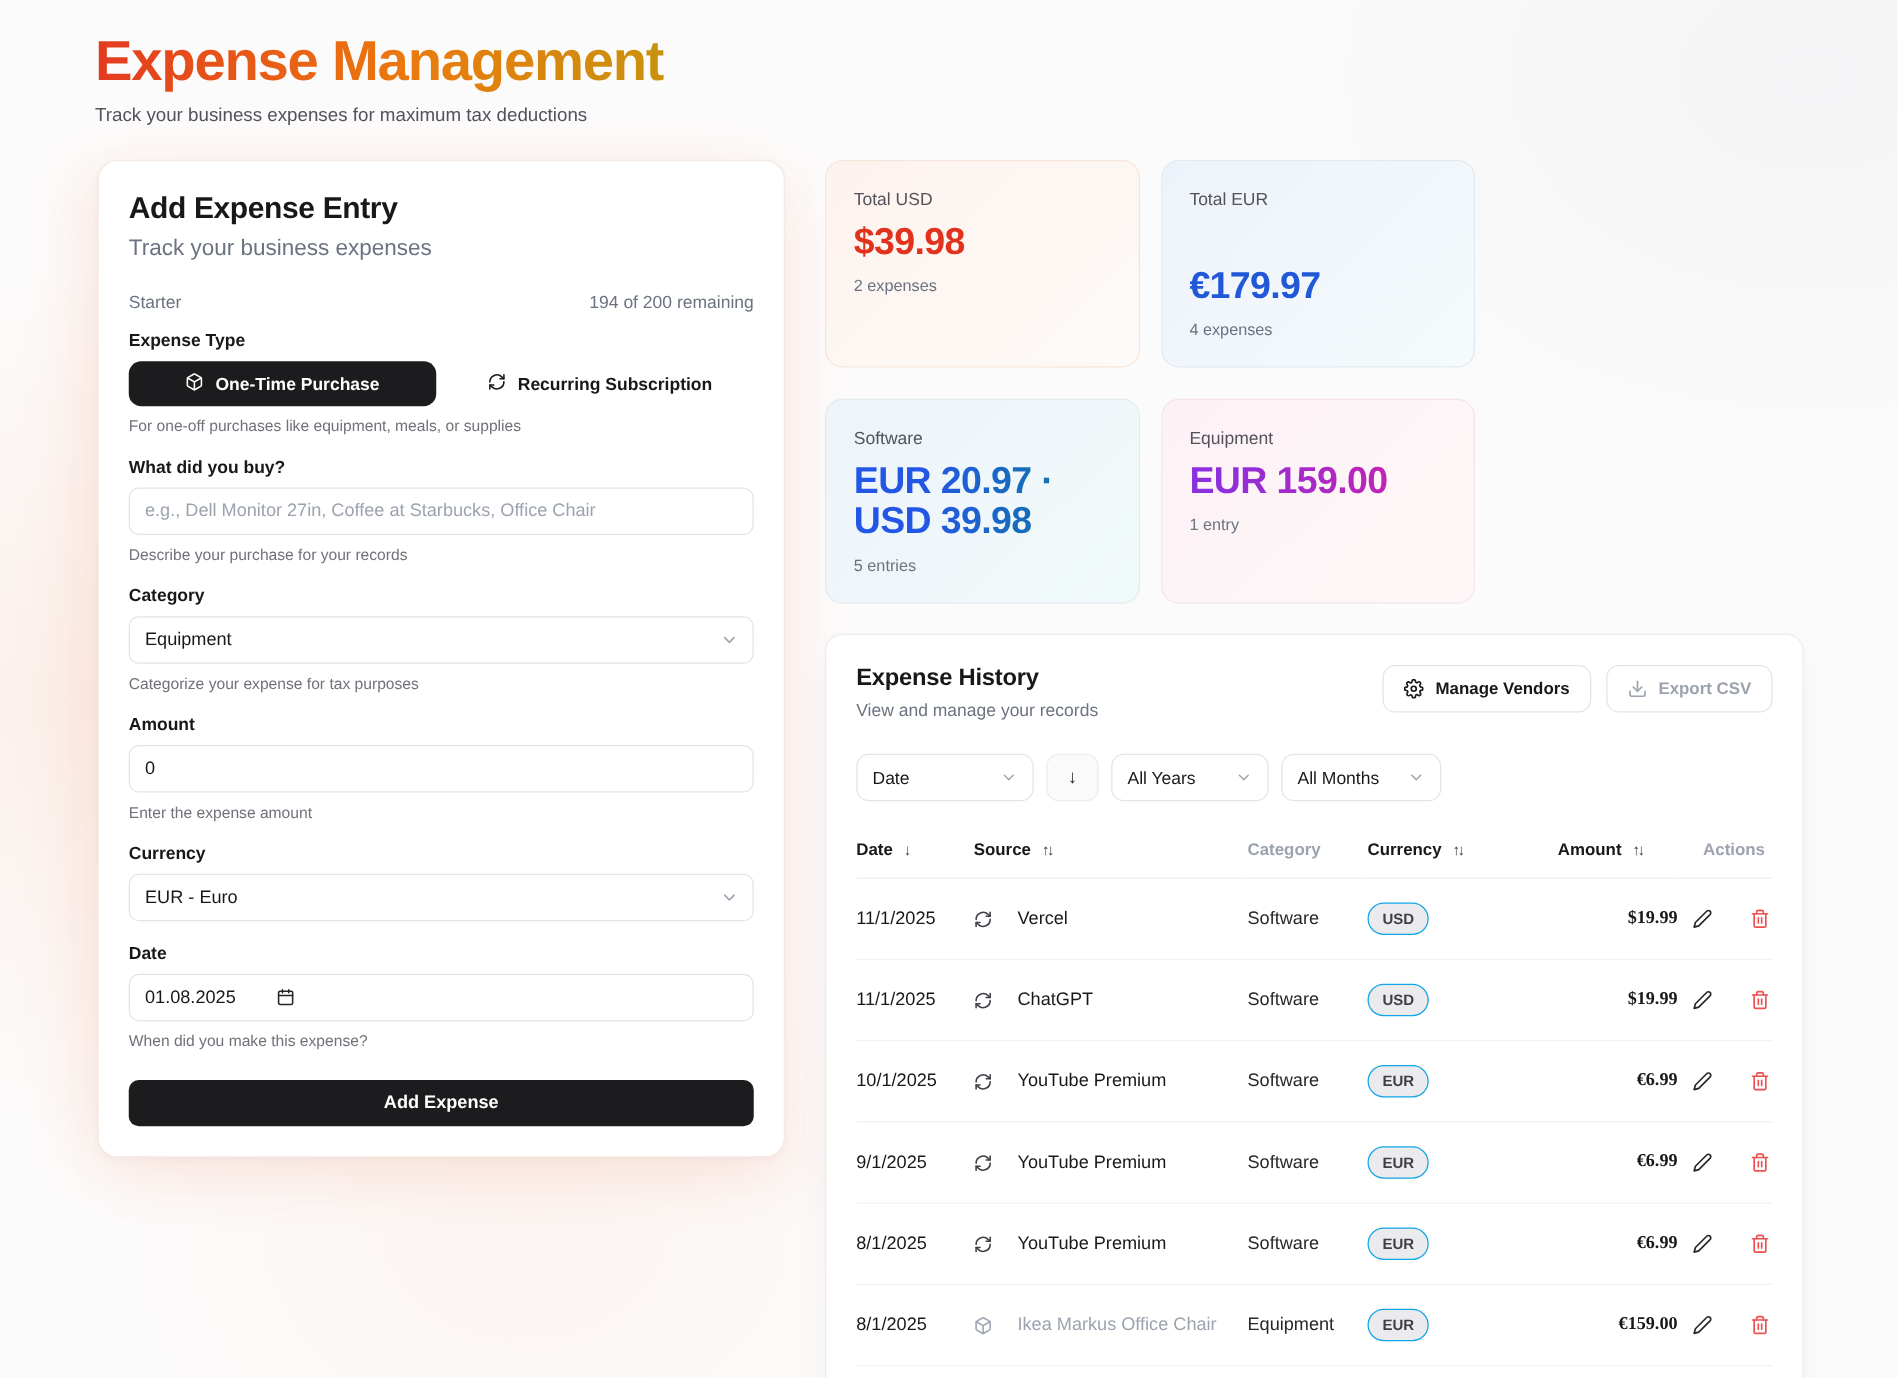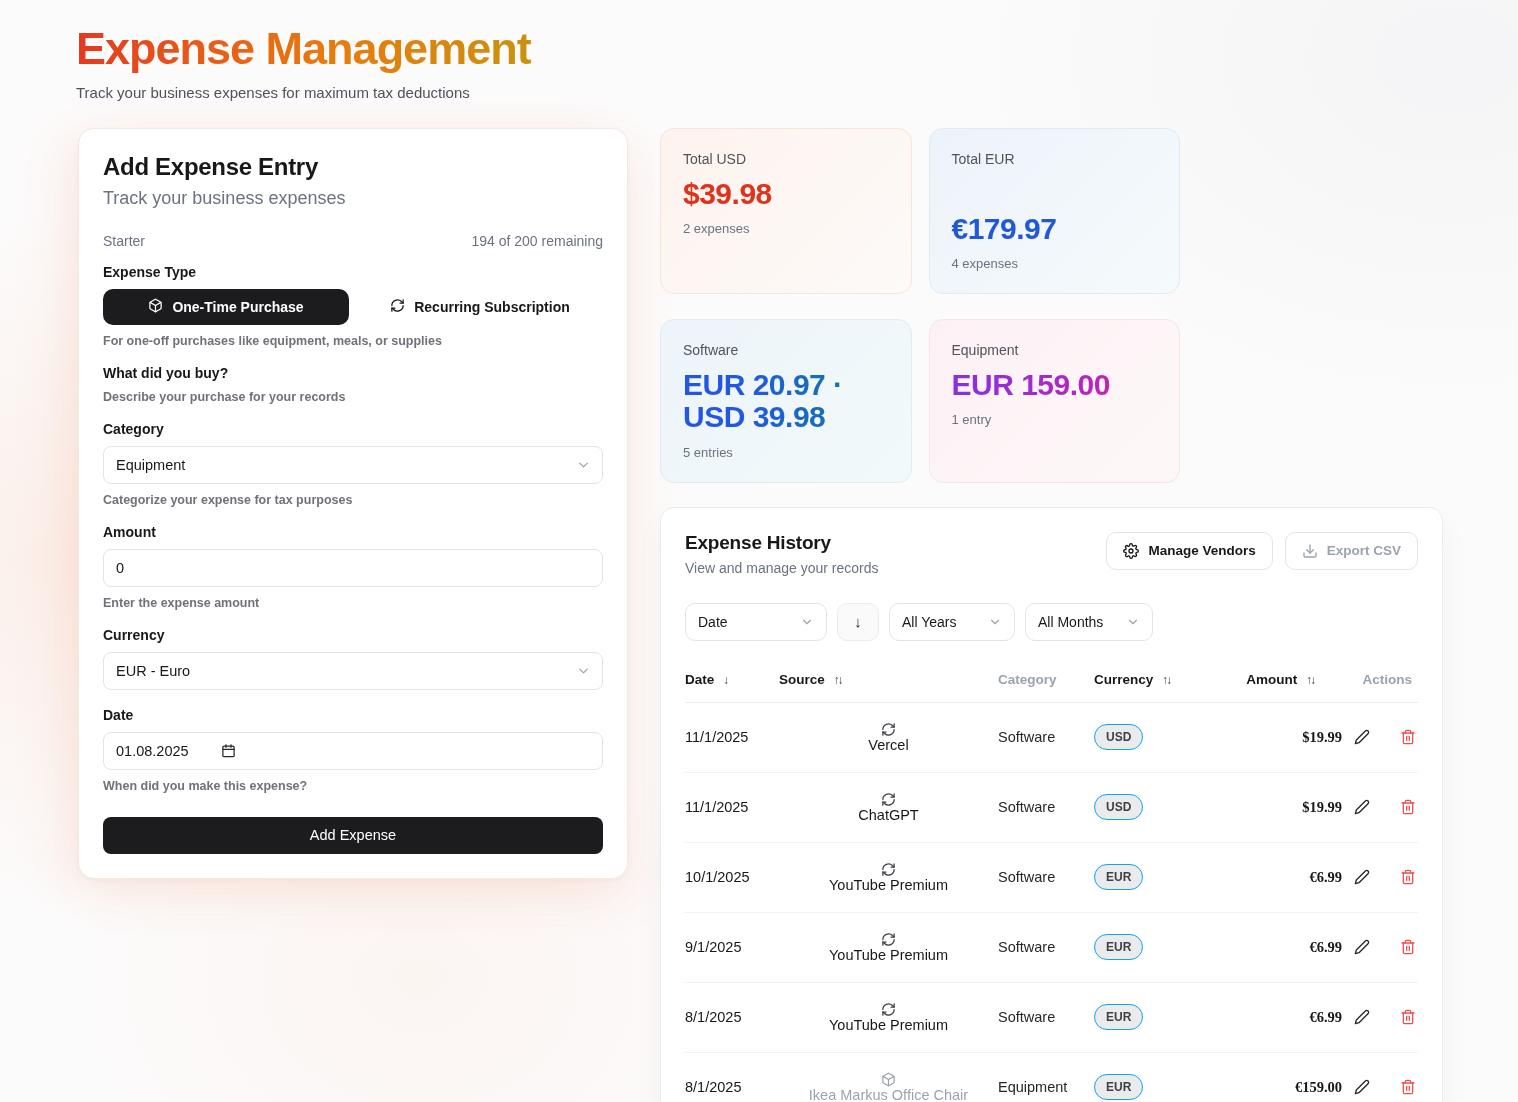--- a/index.html
+++ b/index.html
@@ -36,34 +36,34 @@
   .form-subtitle { font-size: 18px; color: #6b7280; margin-top: 7px; }
   .plan-row { display: flex; justify-content: space-between; font-size: 14px; color: #6b7280; margin: 24px 0 15px; }
   .field-label { display: block; font-size: 14px; font-weight: 600; color: #18181b; margin-bottom: 9px; }
   .type-row { display: flex; gap: 8px; }
   .type-btn {
     flex: 1; height: 36px; border: none; border-radius: 10px; background: transparent;
     display: flex; align-items: center; justify-content: center; gap: 9px;
     font-family: inherit; font-size: 14px; font-weight: 600; color: #18181b; cursor: pointer;
   }
   .type-btn.active { background: #1c1c1e; color: #fff; }
-  .helper { font-size: 12.5px; color: #71717a; margin-top: 9px; font-weight: bold; }
+  .helper { font-size: 12.5px; color: #71717a; margin-top: 9px; }
   .field { margin-top: 17px; }
   .control {
     width: 100%; height: 38px; border: 1px solid #e4e4e7; border-radius: 8px;
     background: #fff; padding: 0 12px; font-family: inherit; font-size: 14.5px; color: #18181b;
   }
   .control::placeholder { color: #9ca3af; }
   .select-wrap { position: relative; }
   .select-wrap .chev { position: absolute; right: 12px; top: 50%; transform: translateY(-50%); color: #9ca3af; pointer-events: none; display: flex; }
   .date-wrap { position: relative; }
   .date-wrap .cal { position: absolute; left: 118px; top: 50%; transform: translateY(-50%); color: #27272a; display: flex; }
   .submit-btn {
     width: 100%; height: 37px; margin-top: 24px; border: none; border-radius: 8px;
-    background: #1c1c1e; color: #fff; font-family: inherit; font-size: 14.5px; font-weight: 400; cursor: pointer;
+    background: #1c1c1e; color: #fff; font-family: inherit; font-size: 14.5px; font-weight: 700; cursor: pointer;
   }
 
   
   .right-col { width: 783px; flex: none; }
   .stats-grid { width: 520px; display: grid; grid-template-columns: 1fr 1fr; column-gap: 17px; row-gap: 25px; }
   .stat-card { border-radius: 14px; border: 1px solid; padding: 22px; min-height: 135px; }
   .stat-label { font-size: 14px; color: #52525b; }
   .stat-value { font-size: 30px; font-weight: 800; letter-spacing: -.5px; line-height: 1.08; margin-top: 11px; }
   .stat-sub { font-size: 13px; color: #6b7280; margin-top: 11px; }
   .stat-usd { background: linear-gradient(135deg,#fdf3ee,#fdfaf7); border-color: #f7e5da; }
@@ -112,21 +112,21 @@
   table.history-table { width: 100%; border-collapse: collapse; margin-top: 23px; }
   .history-table th {
     text-align: left; font-size: 13.5px; font-weight: 600; color: #18181b;
     padding: 8px 0 15px; border-bottom: 1px solid #ededf0; white-space: nowrap;
   }
   .history-table th.muted-h { color: #9ca3af; font-weight: 600; }
   .history-table th .sort-glyph { font-size: 12px; color: #3f3f46; margin-left: 5px; letter-spacing: -2px; }
   .history-table td { padding: 19px 0; border-bottom: 1px solid #f2f2f4; font-size: 14.5px; color: #18181b; vertical-align: middle; }
   .col-amount, .history-table th.col-amount { text-align: right; padding-right: 28px; }
   .col-actions, .history-table th.col-actions { text-align: right; padding-right: 6px; }
-  .source-cell { display: flex; align-items: center; gap: 0; flex-direction: column; }
+  .source-cell { display: flex; align-items: flex-end; gap: 20px; }
   .source-cell .src-icon { display: flex; color: #3f3f46; }
   .source-cell .src-icon.pkg { color: #9ca3af; }
   .source-muted { color: #9ca3af; }
   .cat-text { color: #27272a; }
   .currency-pill {
     display: inline-block; padding: 5px 11px; border-radius: 999px;
     background: #ebebed; border: 1px solid #0ea5e9; font-size: 12px; font-weight: 700; color: #3f3f46;
   }
   .amount-text { font-weight: 600; font-family: Liberation Serif, serif; }
   .icon-btn { background: none; border: none; cursor: pointer; padding: 2px; display: inline-flex; vertical-align: middle; }
@@ -207,20 +207,21 @@
         <span class="ic"><svg width="15" height="15" viewBox="0 0 24 24">
               <use href="#i-refresh"></use>
             </svg></span>
         <span>Recurring Subscription</span>
       </button>
     </div>
     <div class="helper">For one-off purchases like equipment, meals, or supplies</div>
 
     <div class="field">
       <label class="field-label">What did you buy?</label>
+      <input class="control" type="text" placeholder="e.g., Dell Monitor 27in, Coffee at Starbucks, Office Chair" style="">
       <div class="helper">Describe your purchase for your records</div>
     </div>
 
     <div class="field">
       <label class="field-label">Category</label>
       <div class="select-wrap">
         <input class="control" readonly="" value="Equipment" style="">
         <span class="chev">
             <svg width="15" height="15" viewBox="0 0 24 24">
               <use href="#i-chevron-down"></use>

